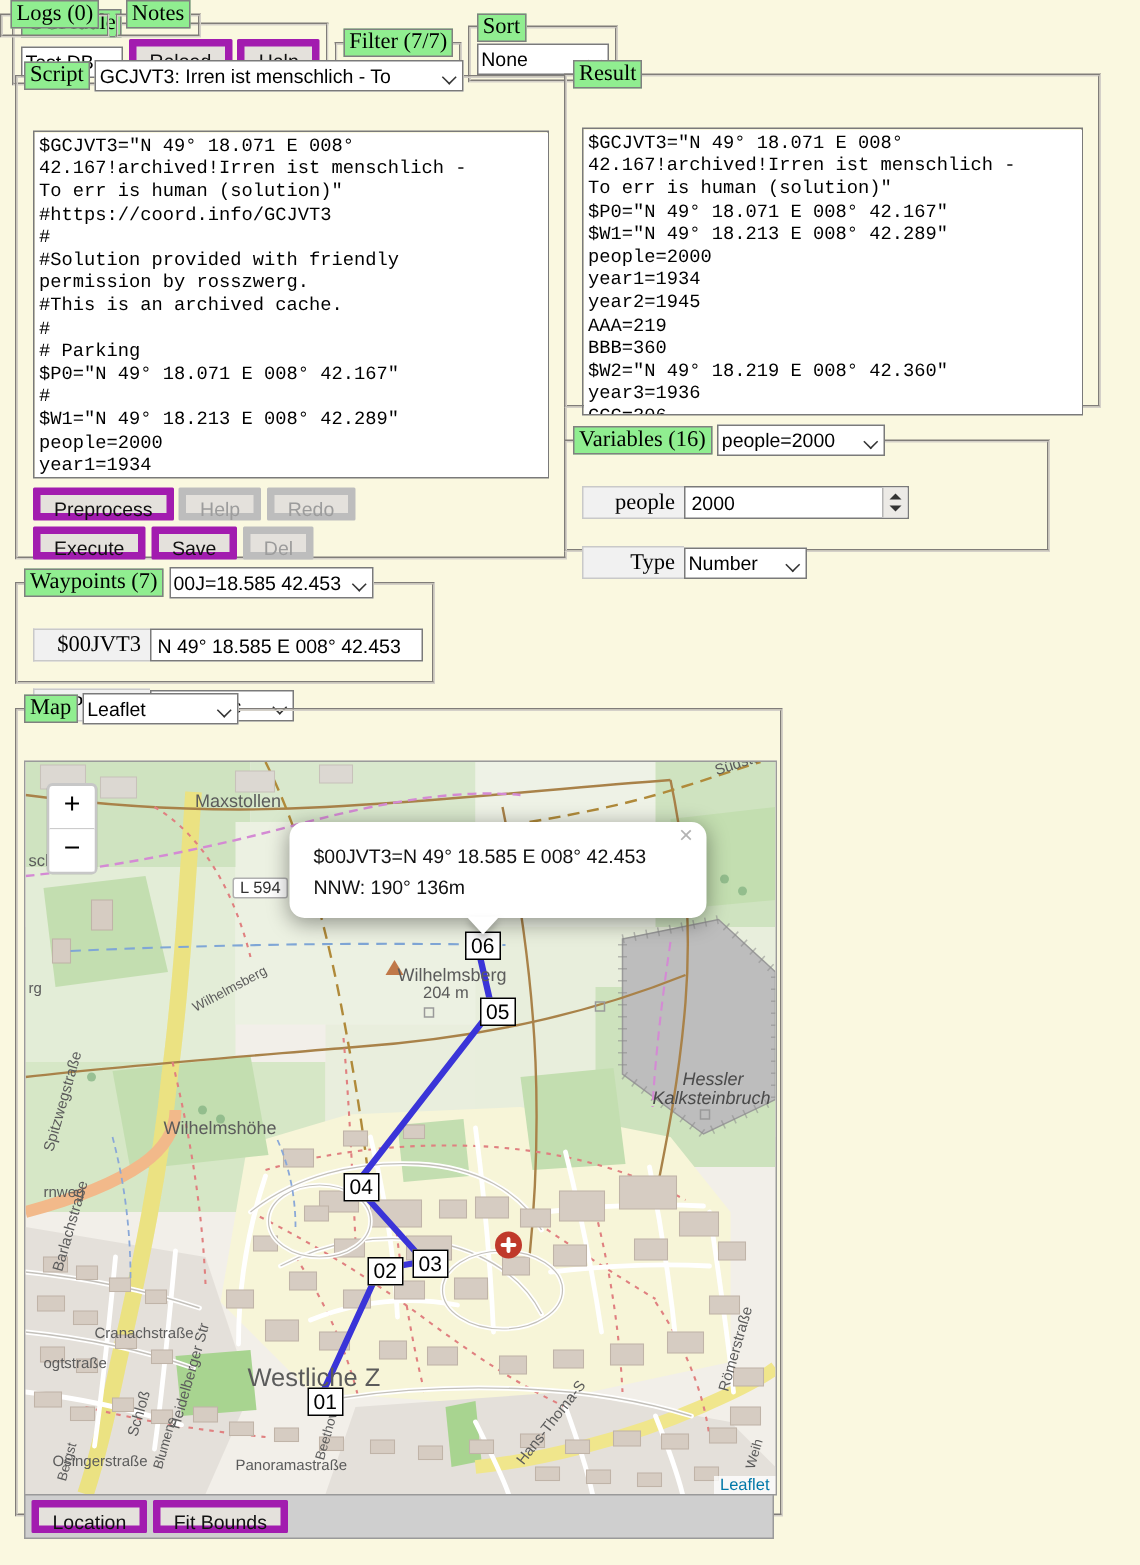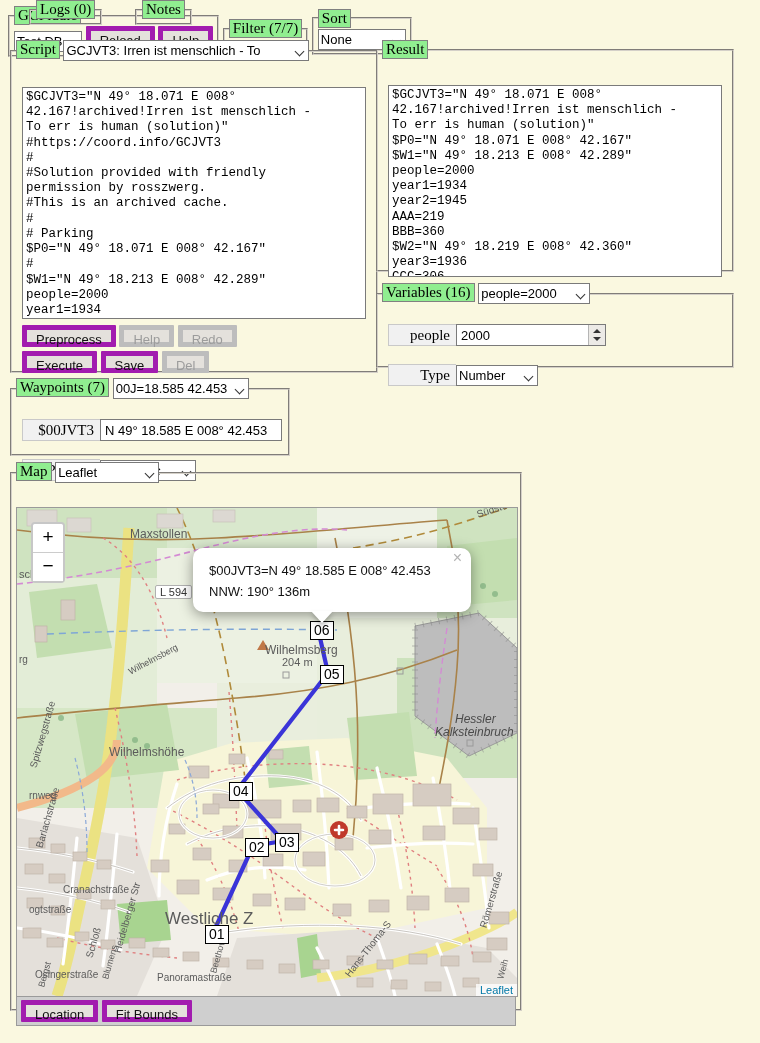--- a/index.html
+++ b/index.html
@@ -65,21 +65,21 @@
   #toolbar .fs{position:relative;display:inline-block;vertical-align:middle;padding:1px 4px 3px 4px;}
   
   #script-panel{left:10px;top:40px;width:368px;height:333px;}
   #script-area{width:344px;height:232px;position:absolute;left:10px;top:26px;}
   #script-btnrow1{position:absolute;left:10px;top:264px;}
   #script-btnrow2{position:absolute;left:10px;top:290px;}
   
   #result-panel{left:376px;top:40px;width:358px;height:232px;}
   #result-area{width:334px;height:192px;position:absolute;left:10px;top:26px;background:#fff;}
   
-  #vars-panel{left:376px;top:283px;width:358px;height:85px;}
+  #vars-panel{left:376px;top:283px;width:324px;height:85px;}
   .row{display:flex;align-items:center;margin:18px 0 0 6px;}
   .rowlabel{
     background:#f1f1f1;border:1px solid #c9c9c9;border-right:none;
     font-family:"Liberation Serif", serif;font-size:15px;
     width:68px;text-align:right;padding:2px 6px 2px 2px;height:22px;
     box-sizing:border-box;line-height:17px;
   }
   .numwrap{position:relative;display:inline-block;}
   .numwrap input{
     border:1px solid #7a7a7a;height:22px;width:150px;padding:1px 20px 1px 4px;background:#fff;
@@ -129,21 +129,21 @@
     position:absolute;background:#fff;border:1.6px solid #000;
     font-family:"Liberation Sans",sans-serif;font-size:14px;line-height:17px;
     padding:0 3px;z-index:50;color:#000;
   }
   .maplabel{position:absolute;font-family:"Liberation Sans",sans-serif;color:#5b5b5b;pointer-events:none;white-space:nowrap;}
   .attrib{
     position:absolute;right:0;bottom:0;background:rgba(255,255,255,.78);
     font-size:11px;padding:0 4px;color:#0078a8;z-index:30;
   }
   #logs-panel{left:10px;top:1012px;}
-  #logs-panel .fs{position:relative;display:inline-block;padding:1px 5px 2px 5px;margin-left:29px;}
+  #logs-panel .fs{position:relative;display:inline-block;padding:1px 5px 2px 5px;}
   svg{display:block}
 </style>
 </head>
 <body>
 
 <div id="toolbar">
   <fieldset class="fs">
     <legend><span class="lg">GCFiddle</span></legend>
     <span class="selwrap">
       <select>

